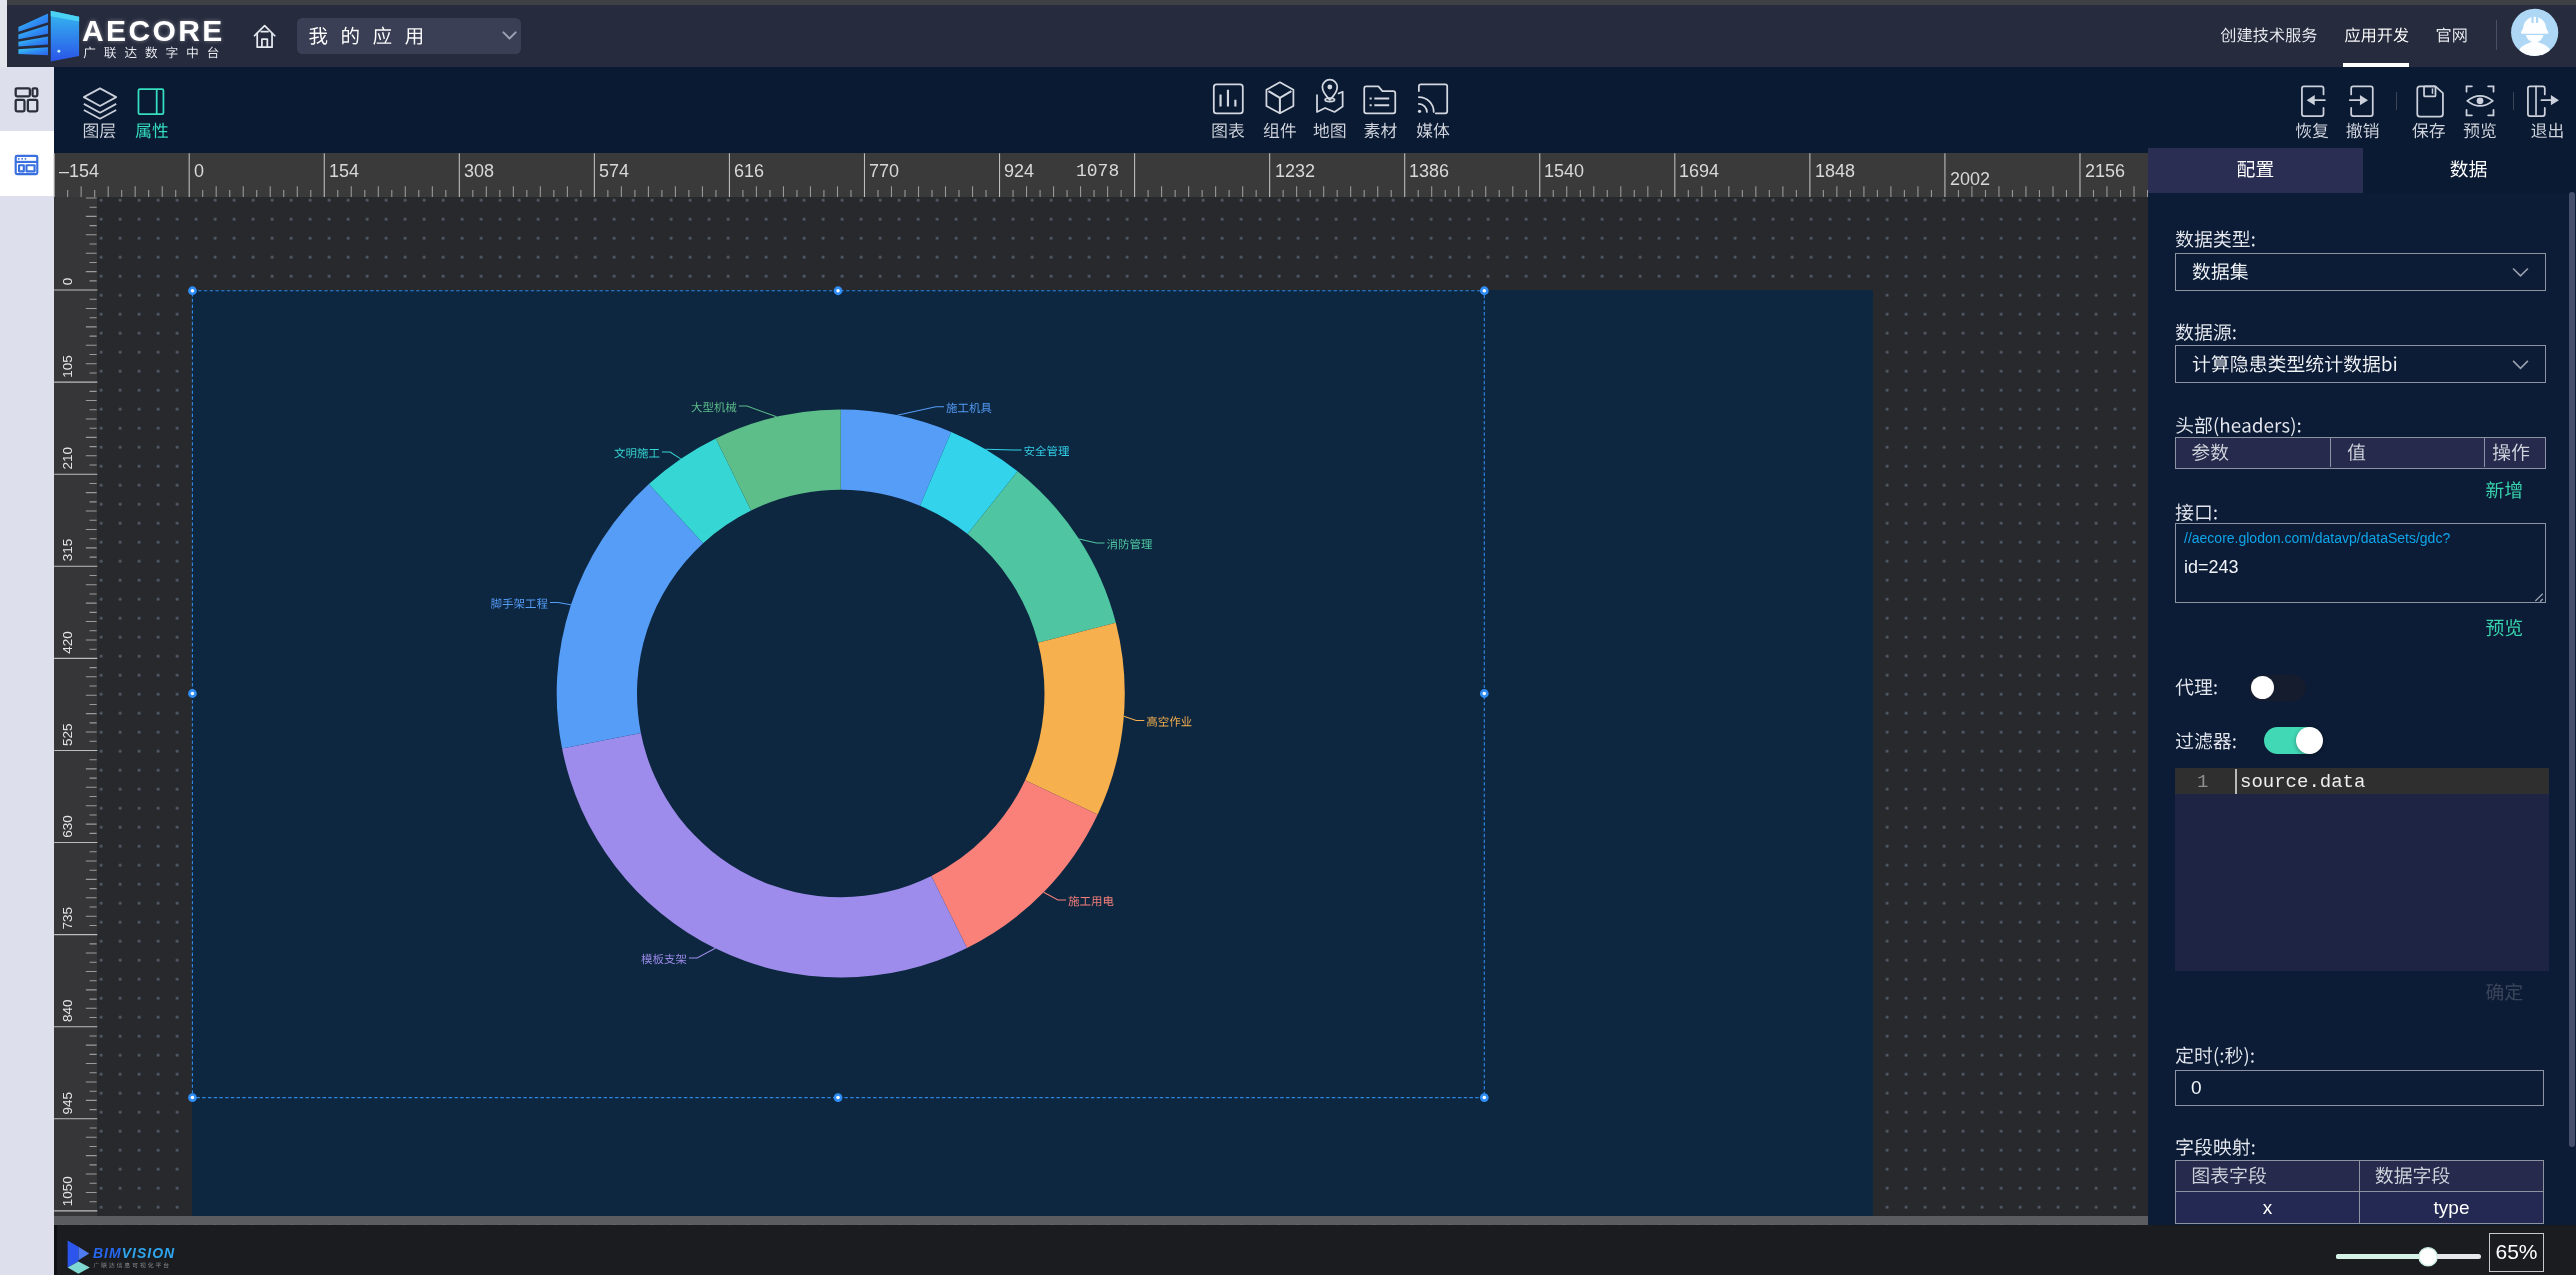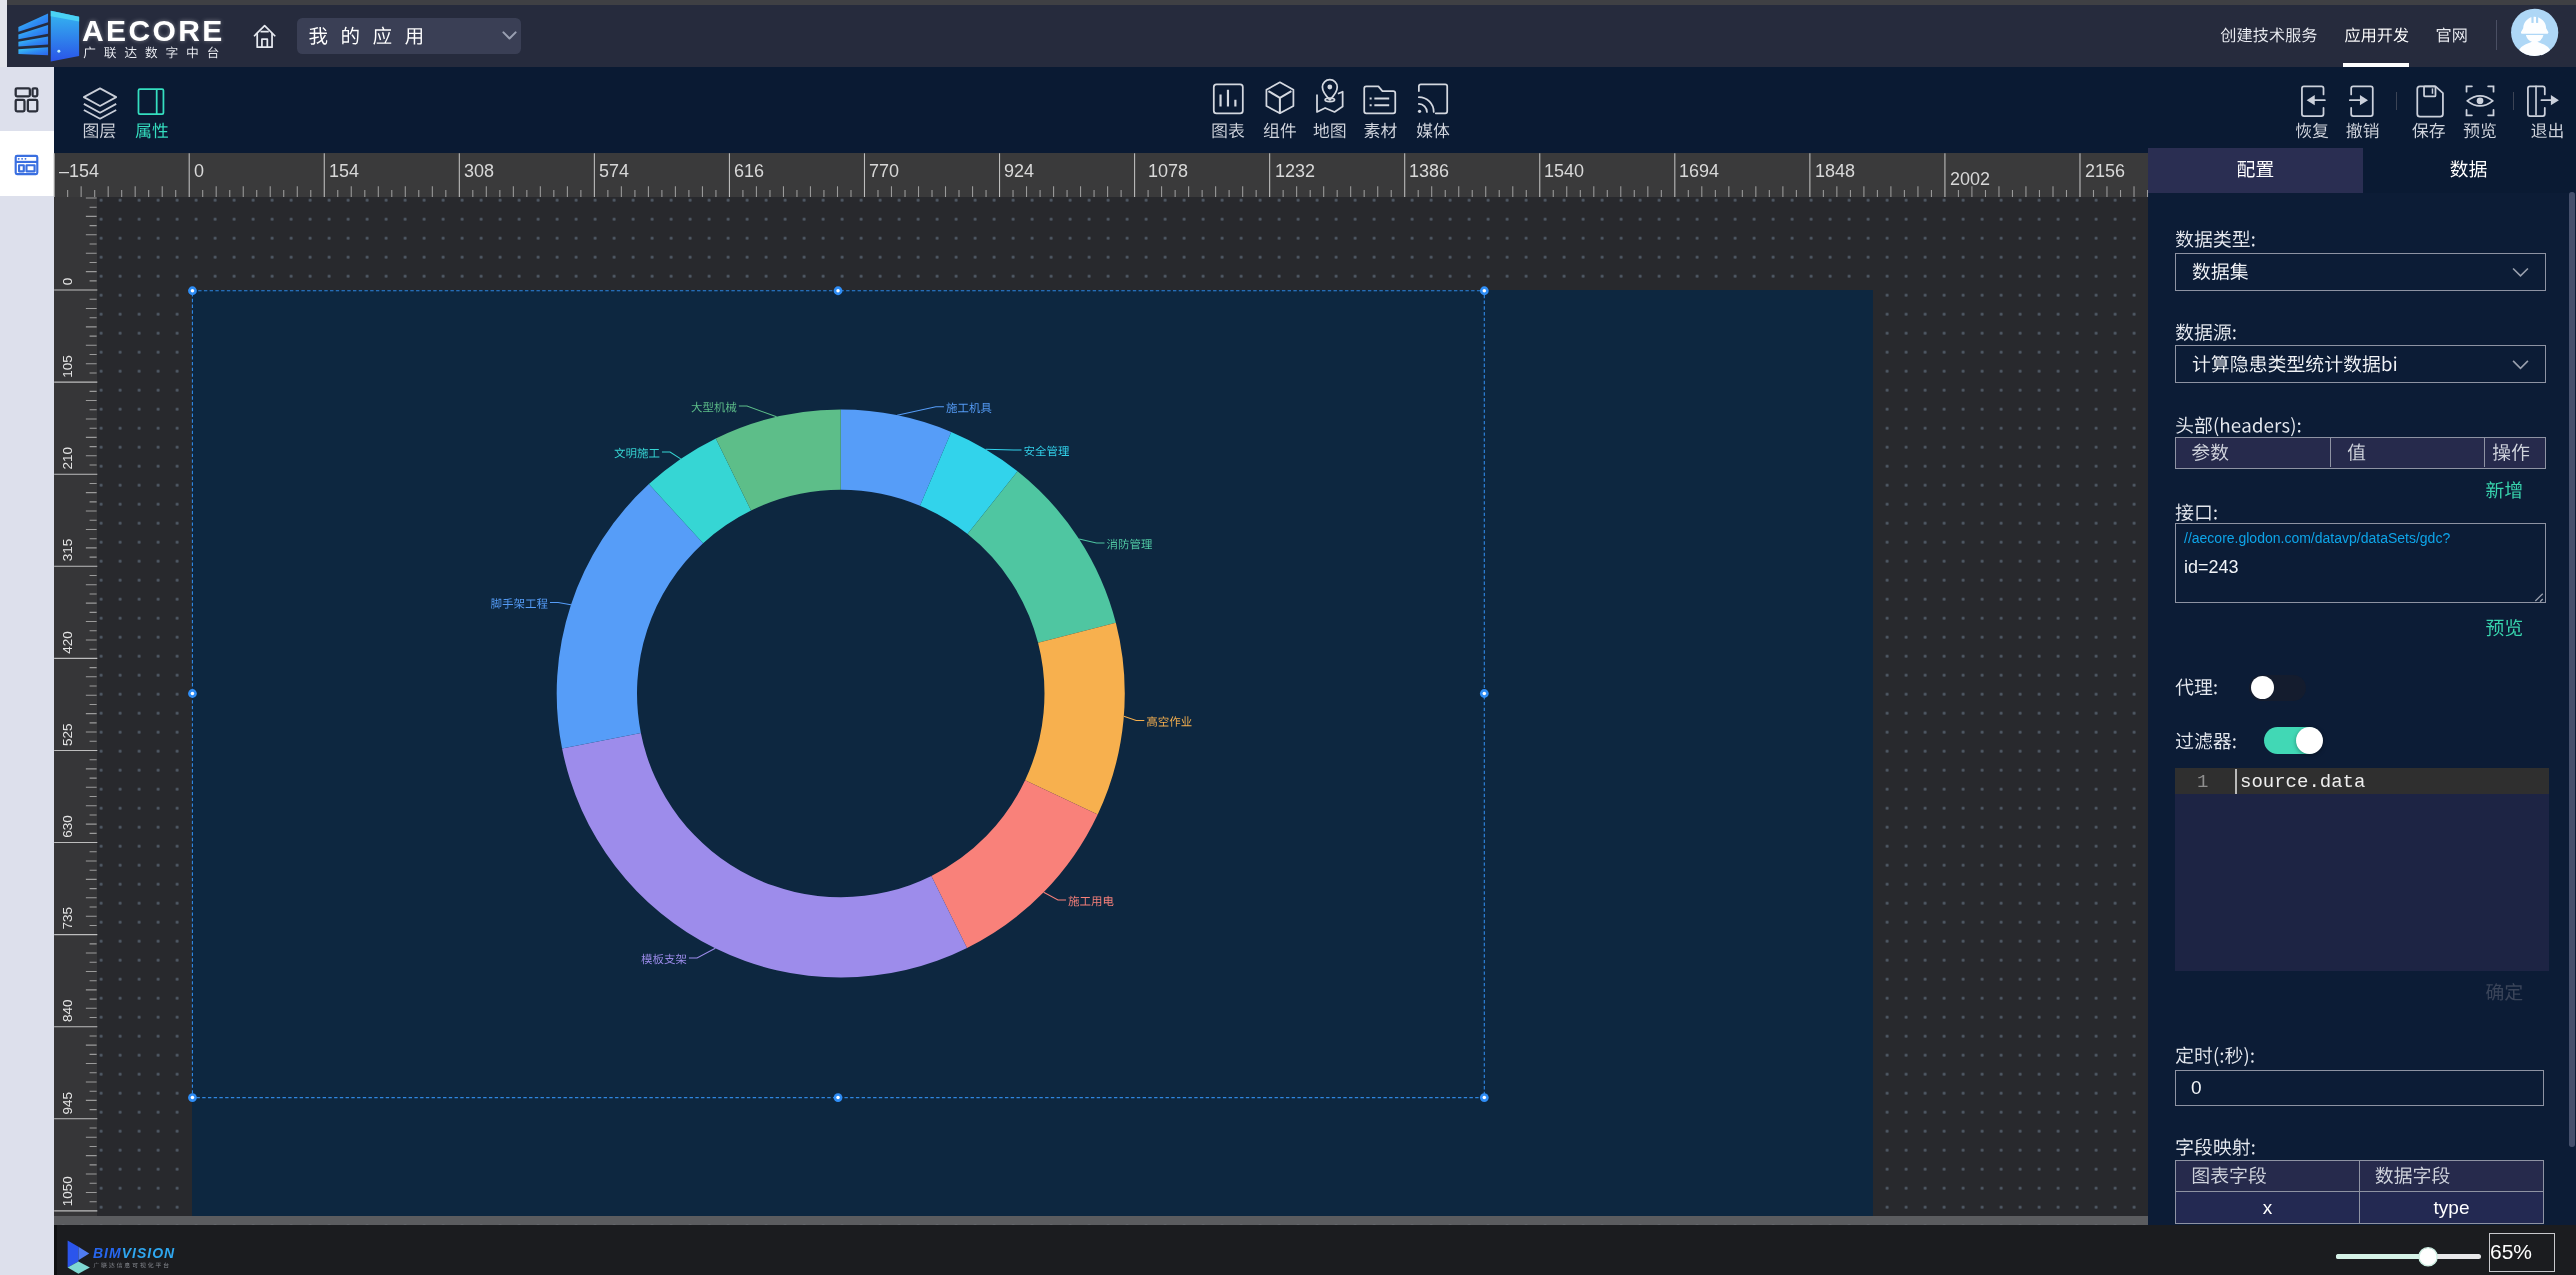--- a/index.html
+++ b/index.html
@@ -26,21 +26,21 @@
 <div style="position:absolute;left:2148px;top:148px;width:215px;height:45px;background:#2a2e52;"></div>
 <div style="position:absolute;left:2569px;top:192px;width:6px;height:955px;background:#454f6b;border-radius:2.7px;"></div>
 <div class="rl" style="left:59px;top:161px;">–154</div>
 <div class="rl" style="left:194px;top:161px;">0</div>
 <div class="rl" style="left:329px;top:161px;">154</div>
 <div class="rl" style="left:464px;top:161px;">308</div>
 <div class="rl" style="left:599px;top:161px;">574</div>
 <div class="rl" style="left:734px;top:161px;">616</div>
 <div class="rl" style="left:869px;top:161px;">770</div>
 <div class="rl" style="left:1004px;top:161px;">924</div>
-<div class="rl" style="left:1148px;top:161px;">1078</div>
+<div class="rl" style="left:1076px;top:161px;font-family:Liberation Mono, monospace;">1078</div>
 <div class="rl" style="left:1275px;top:161px;">1232</div>
 <div class="rl" style="left:1409px;top:161px;">1386</div>
 <div class="rl" style="left:1544px;top:161px;">1540</div>
 <div class="rl" style="left:1679px;top:161px;">1694</div>
 <div class="rl" style="left:1815px;top:161px;">1848</div>
 <div class="rl" style="left:1950px;top:161px;margin-top:8px;">2002</div>
 <div class="rl" style="left:2085px;top:161px;">2156</div>
 <div style="position:absolute;left:82px;top:13.5px;width:142px;font:bold 30px 'Liberation Sans',sans-serif;color:#fff;letter-spacing:2.4px;text-shadow:0 0 4.7px rgba(255,255,255,.4);">AECORE</div>
 <div style="position:absolute;left:297px;top:17.5px;width:224px;height:36px;background:#3a3f55;border-radius:5.4px;"></div>
 <div style="position:absolute;left:2343px;top:63px;width:66px;height:4px;background:#ffffff;"></div>
@@ -68,21 +68,21 @@
 <div class="lat" style="left:2191px;top:1077px;font-size:19px;color:#f2f4f8;">0</div>
 <div style="position:absolute;left:2175px;top:1160px;width:369px;height:32px;background:#262a4c;border:0.7px solid #8e93a3;box-sizing:border-box;"></div>
 <div style="position:absolute;left:2175px;top:1192px;width:369px;height:32px;background:#232952;border:0.7px solid #8e93a3;border-top:none;box-sizing:border-box;"></div>
 <div style="position:absolute;left:2359px;top:1160px;width:1px;height:63px;background:#8e93a3;"></div>
 <div class="lat" style="left:2227px;top:1197px;width:81px;text-align:center;font-size:19px;color:#fff;">x</div>
 <div class="lat" style="left:2411px;top:1197px;width:81px;text-align:center;font-size:19px;color:#fff;">type</div>
 <div style="position:absolute;left:54px;top:1225px;width:2.7px;height:50px;background:#101113;"></div>
 <div style="position:absolute;left:93px;top:1245px;font:italic bold 14px 'Liberation Sans',sans-serif;letter-spacing:1px;"><span style="color:#2767f0;">BIM</span><span style="color:#2fa7f0;">VISION</span></div>
 <div style="position:absolute;left:2336px;top:1254px;width:145px;height:5.4px;background:#e8e8ea;border-radius:2.7px;"></div>
 <div style="position:absolute;left:2336px;top:1254px;width:92px;height:5.4px;background:#d5f2e7;border-radius:2.7px;"></div>
-<div style="position:absolute;left:2489px;top:1233px;width:66px;height:39px;border:1.3px solid #c8c8cc;box-sizing:border-box;text-align:left;font:21px 'Liberation Sans',sans-serif;color:#fff;line-height:36px;">65%</div>
+<div style="position:absolute;left:2489px;top:1233px;width:55px;height:39px;border:1.3px solid #c8c8cc;box-sizing:border-box;text-align:center;font:21px 'Liberation Sans',sans-serif;color:#fff;line-height:36px;">65%</div>
 <svg width="2576" height="1275" viewBox="0 0 3818 1890" style="position:absolute;left:0;top:0;">
 <rect x="285" y="431" width="1915" height="1196" fill="none" stroke="#2f86e0" stroke-width="1.7" stroke-dasharray="5 3.5"></rect>
 <circle cx="285" cy="431" r="6.5" fill="#2f8df5"></circle>
       <circle cx="285" cy="431" r="2.6" fill="#fff"></circle>
 <circle cx="285" cy="1028" r="6.5" fill="#2f8df5"></circle>
       <circle cx="285" cy="1028" r="2.6" fill="#fff"></circle>
 <circle cx="285" cy="1627" r="6.5" fill="#2f8df5"></circle>
       <circle cx="285" cy="1627" r="2.6" fill="#fff"></circle>
 <circle cx="1242" cy="431" r="6.5" fill="#2f8df5"></circle>
       <circle cx="1242" cy="431" r="2.6" fill="#fff"></circle>

